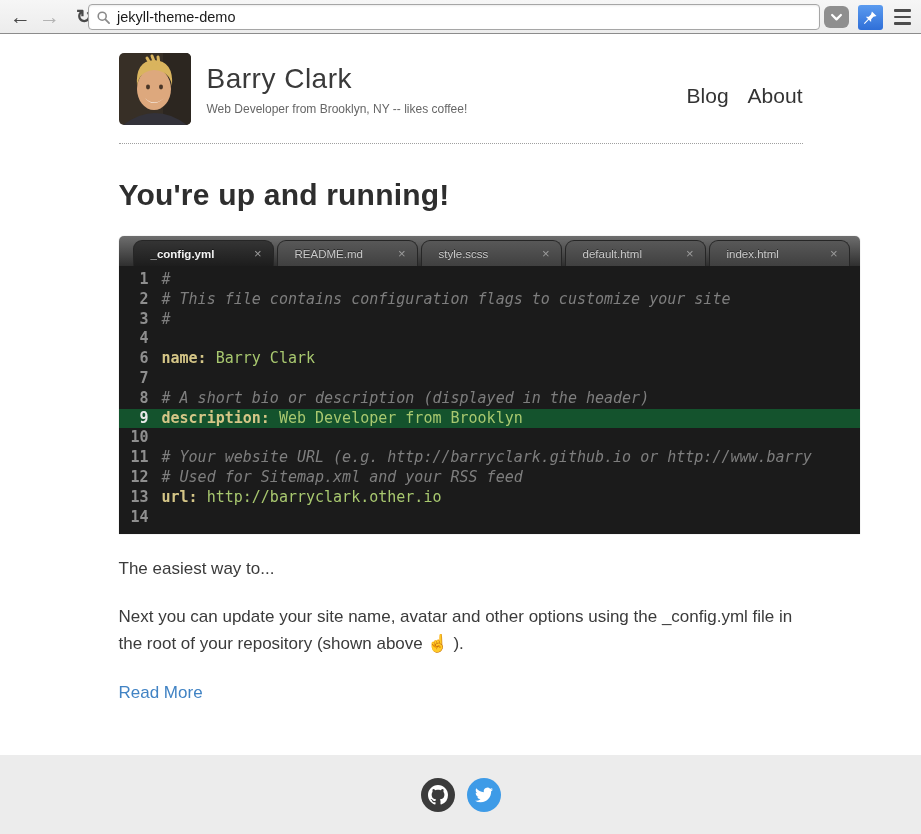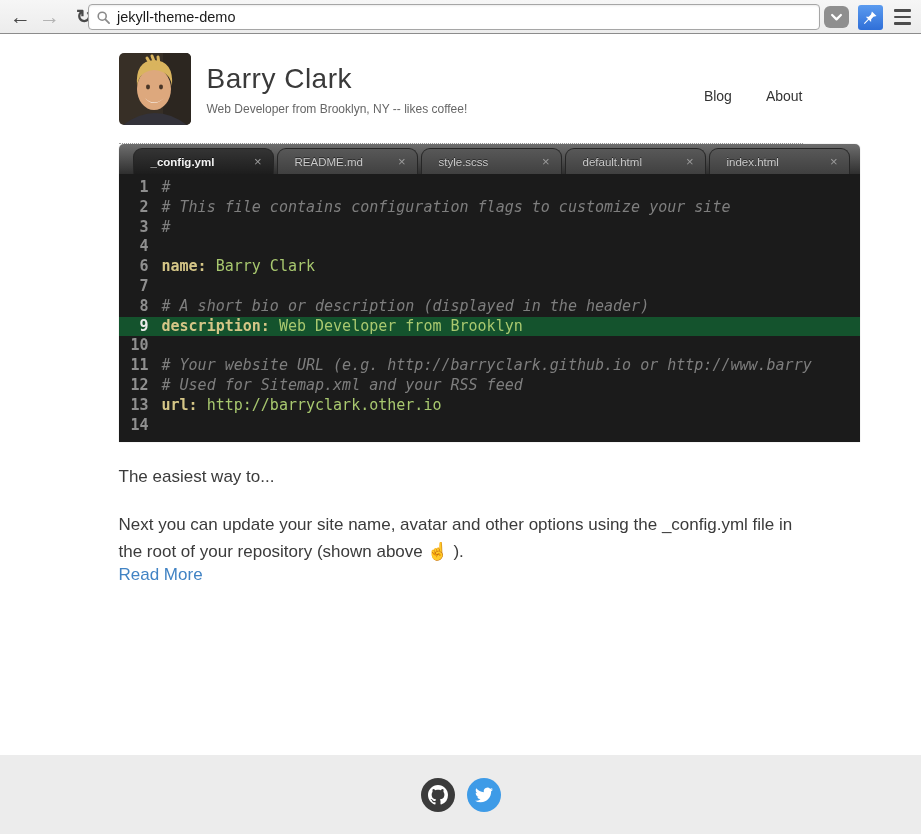--- a/index.html
+++ b/index.html
@@ -26,21 +26,21 @@
   .menu-btn { display:flex; flex-direction:column; gap:3.5px; padding:4px 2px; cursor:pointer; }
   .menu-btn i { display:block; width:17px; height:2.8px; background:#4c4c4c; border-radius:1px; }
 
   
   .page { width:684px; margin:0 auto; }
   .masthead { display:flex; align-items:center; padding:19px 0 18px; border-bottom:1px dotted #a0a0a0; }
   .avatar { width:72px; height:72px; border-radius:5px; overflow:hidden; margin-right:16px; flex:0 0 auto; }
   .site-info { flex:1; }
   .site-name { font-size:28px; font-weight:400; color:#3a3a3a; letter-spacing:.5px; margin-bottom:7px; }
   .site-desc { font-size:12px; color:#666; }
-  .nav { display:flex; gap:34px; font-size:14px; color:#333; margin-top:14px; }
+  .nav { display:flex; gap:19px; font-size:21px; color:#333; margin-top:14px; }
   .nav a { color:#333; text-decoration:none; cursor:pointer; }
 
   .post-title { font-size:30px; font-weight:bold; color:#2e2e2e; margin:34px 0 24px; letter-spacing:.2px; }
 
   
   .editor { width:741px; height:298px; border-radius:5px 5px 0 0; overflow:hidden;
             box-shadow:0 0 1px rgba(0,0,0,.4); }
   .tabbar { height:30px; background:linear-gradient(#6e6e6e,#2f2f2f); display:flex;
             align-items:flex-end; padding-left:1px; }
   .tab { width:141px; height:26px; margin-right:3px; border-radius:9px 9px 0 0;
@@ -60,21 +60,21 @@
   .ln { display:inline-block; width:30px; text-align:right; margin-right:13px;
         color:#8f8f8f; font-weight:bold; }
   .code-line.hl .ln { color:#e9e9e9; }
   .seg-comment { color:#7e7e7e; font-style:italic; }
   .seg-key { color:#d5c687; font-weight:bold;text-align:center; }
   .seg-value { color:#a8c86f; }
 
   
   .post p { font-size:17px; line-height:27px; color:#3b3b3b; margin-top:21px; }
   .emoji { color:#c98a3f; }
-  .read-more { display:inline-block; margin-top:0; font-size:17px; color:#4183c4;
+  .read-more { display:inline-block; margin-top:26px; font-size:17px; color:#4183c4;
                text-decoration:none; cursor:pointer; }
 
   
   .footer { position:absolute; left:0; bottom:0; width:921px; height:79px; background:#ececec;
             display:flex; align-items:center; justify-content:center; gap:12px; }
   .soc { width:34px; height:34px; border-radius:50%; display:flex; align-items:center;
          justify-content:center; cursor:pointer; }
   .soc.github { background:#3b3b3b; }
   .soc.twitter { background:#3e9be7; }
 </style>
@@ -131,20 +131,21 @@
       <div class="site-name">Barry Clark</div>
       <div class="site-desc">Web Developer from Brooklyn, NY -- likes coffee!</div>
     </div>
     <div class="nav">
         <a>Blog</a>
         <a>About</a>
       </div>
   </div>
 
   <div class="post">
+    <h1 class="post-title">You're up and running!</h1>
 
     <div class="editor">
       <div class="tabbar">
           <div class="tab active">
             <span class="tab-label">_config.yml</span>
             <span class="tab-close">×</span>
           </div>
           <div class="tab">
             <span class="tab-label">README.md</span>
             <span class="tab-close">×</span>

